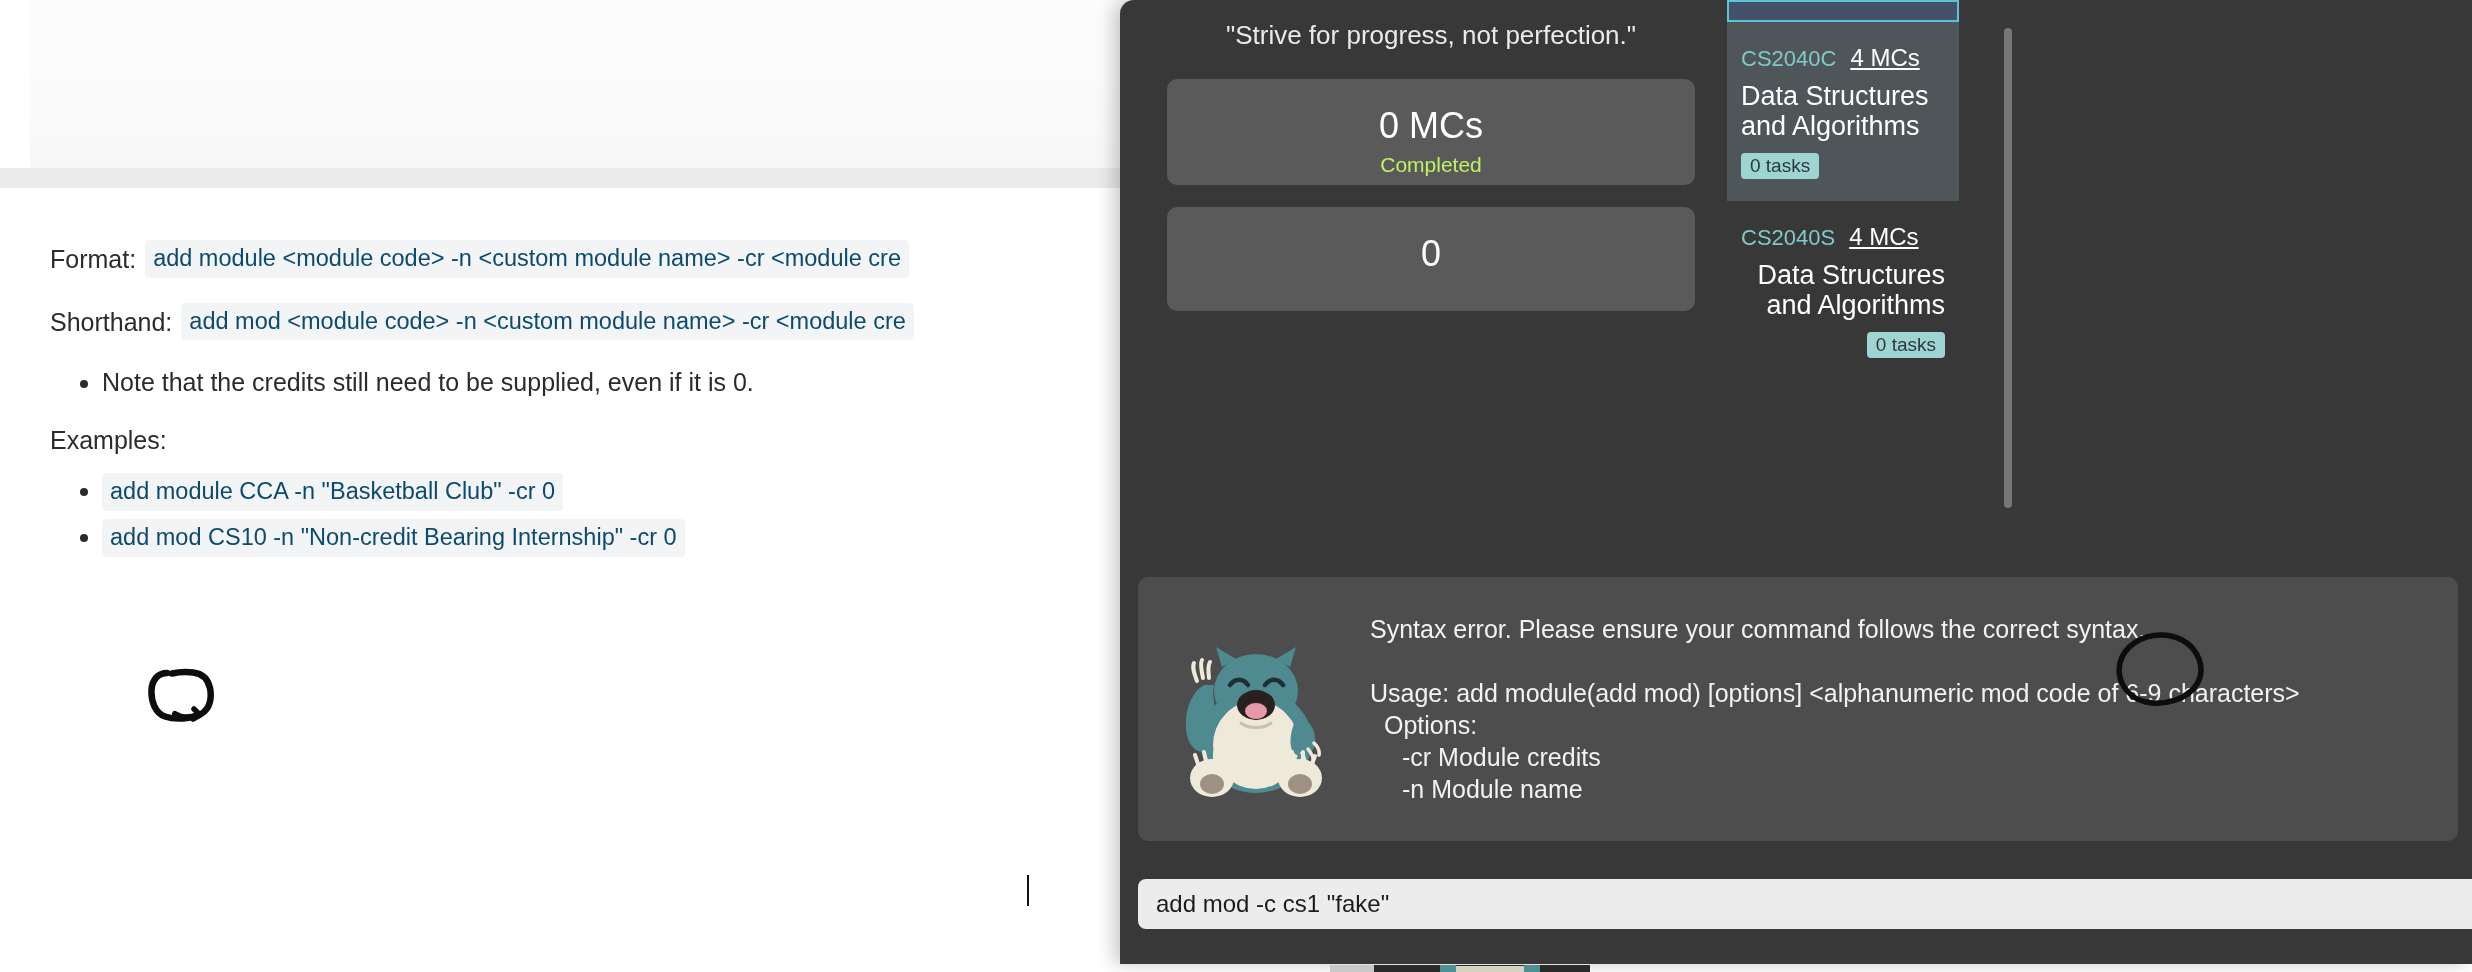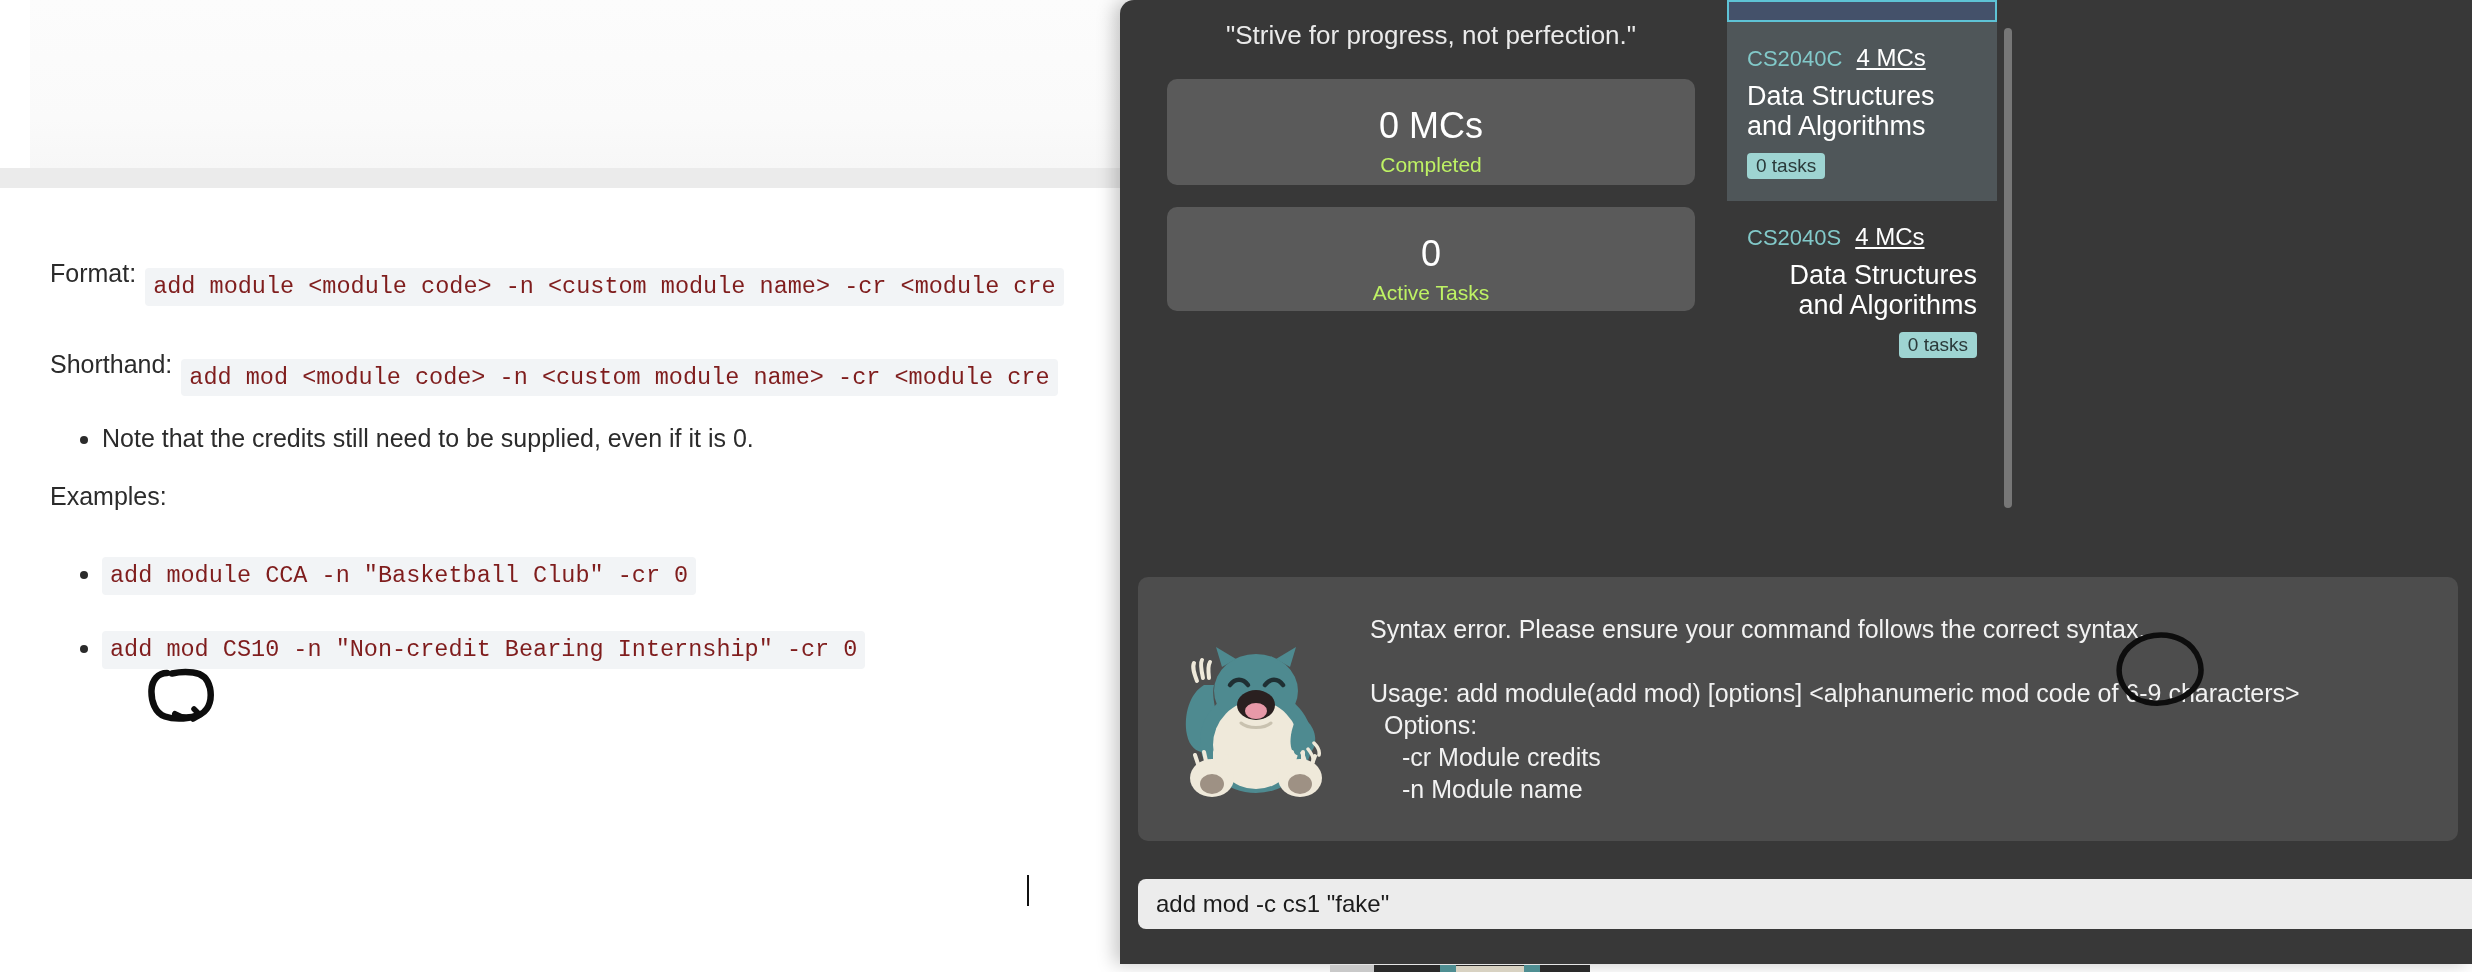--- a/index.html
+++ b/index.html
@@ -75,29 +75,28 @@
 
   .doc-label {
     font-family: "Liberation Sans", sans-serif;
     font-size: 25px;
     color: #2b2b2b;
     margin-right: 9px;
   }
 
   .code-chip {
     display: inline-block;
-    font-family: Liberation Mono, monospace;
+    font-family: Liberation Sans, sans-serif;
     font-size: 23.5px;
     line-height: 1.35;
-    color: #7f1d1d;
+    color: #0c4a6e;
     background: #f2f4f6;
     border-radius: 4px;
     padding: 3px 8px;
     white-space: nowrap;
-    margin-top: 28px;
   }
 
   .doc-note-list {
     margin-top: 26px;
     padding-left: 52px;
   }
 
   .doc-note-list li {
     list-style: disc;
     color: #2b2b2b;
@@ -206,22 +205,22 @@
 
   .module-list {
     position: absolute;
     left: -15px;
     top: 0;
     width: 270px;
   }
 
   .module-card {
     background: #4f5659;
-    padding: 0 20px;
-    width: 270px;
+    padding: 0 14px;
+    width: 232px;
   }
 
   .module-card.selected {
     background: #44516a;
     border: 2px solid #5ec3d6;
     height: 22px;
     box-sizing: border-box;
   }
 
   .module-card.normal-a { padding-top: 22px; padding-bottom: 22px; }
@@ -442,21 +441,20 @@
 
         <div class="quote">"Strive for progress, not perfection."</div>
 
         <div class="stat-card first">
           <div class="stat-value">0 MCs</div>
           <div class="stat-label">Completed</div>
         </div>
 
         <div class="stat-card second">
           <div class="stat-value">0</div>
-          <div class="stat-label">Active Tasks</div>
         </div>
 
       </div>
 
       <div class="module-col">
 
         <div class="module-list">
 
           <div class="module-card selected"></div>
 

